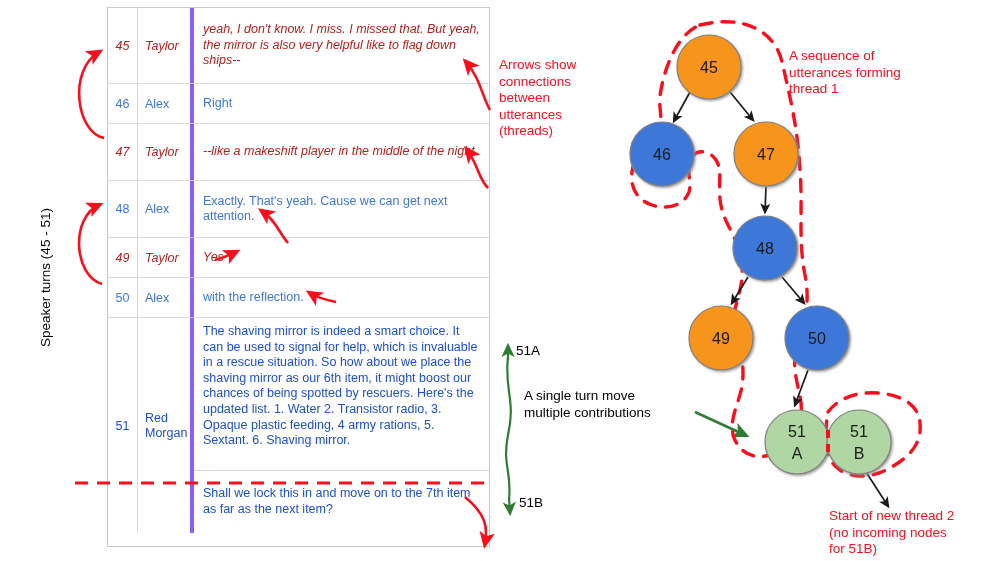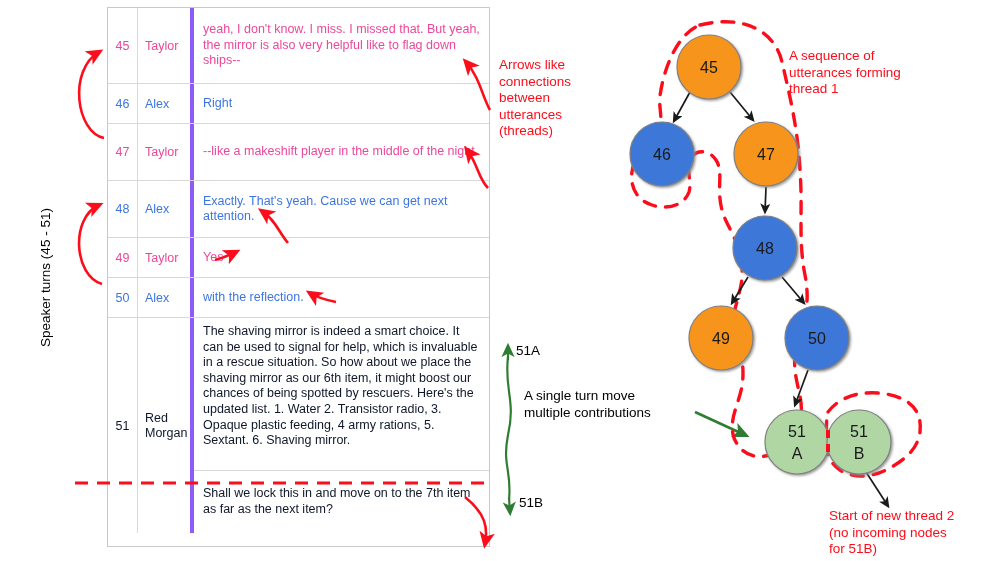--- a/index.html
+++ b/index.html
@@ -58,23 +58,23 @@
     box-sizing:border-box;
   }
   .c-txt{
     flex:1 1 auto;
     display:flex;align-items:center;
     padding:5px 8px 5px 9px;
     font-size:12.5px;
     line-height:15.5px;
     box-sizing:border-box;
   }
-  .orange{color:#ec4899;}
+  .orange{color:#b91c1c;font-style:italic;}
   .blue{color:#3d76e0;}
-  .green{color:#0f172a;}
+  .green{color:#1d4ed8;}
 
   
   .block51{display:flex;}
   .block51 .c-num,
   .block51 .c-spk{
     align-items:center;
   }
   .block51 .stack{
     flex:1 1 auto;
     display:flex;
@@ -170,21 +170,21 @@
       <div class="c-num green">51</div>
       <div class="c-spk multi green">Red Morgan</div>
       <div class="stack">
         <div class="sub first green">The shaving mirror is indeed a smart choice. It can be used to signal for help, which is invaluable in a rescue situation. So how about we place the shaving mirror as our 6th item, it might boost our chances of being spotted by rescuers. Here's the updated list. 1. Water 2. Transistor radio, 3. Opaque plastic feeding, 4 army rations, 5. Sextant. 6. Shaving mirror.</div>
         <div class="sub second green">Shall we lock this in and move on to the 7th item as far as the next item?</div>
       </div>
     </div>
 
   </div>
 
-  <div class="ann red" style="left:499px; top:57px; width:110px;">Arrows like
+  <div class="ann red" style="left:499px; top:57px; width:110px;">Arrows show
 connections
 between
 utterances
 (threads)</div>
 
   <div class="ann red" style="left:789px; top:48px; width:170px;">A sequence of
 utterances forming
 thread 1</div>
 
   <div class="ann green" style="left:524px; top:388px; width:185px;">A single turn move

